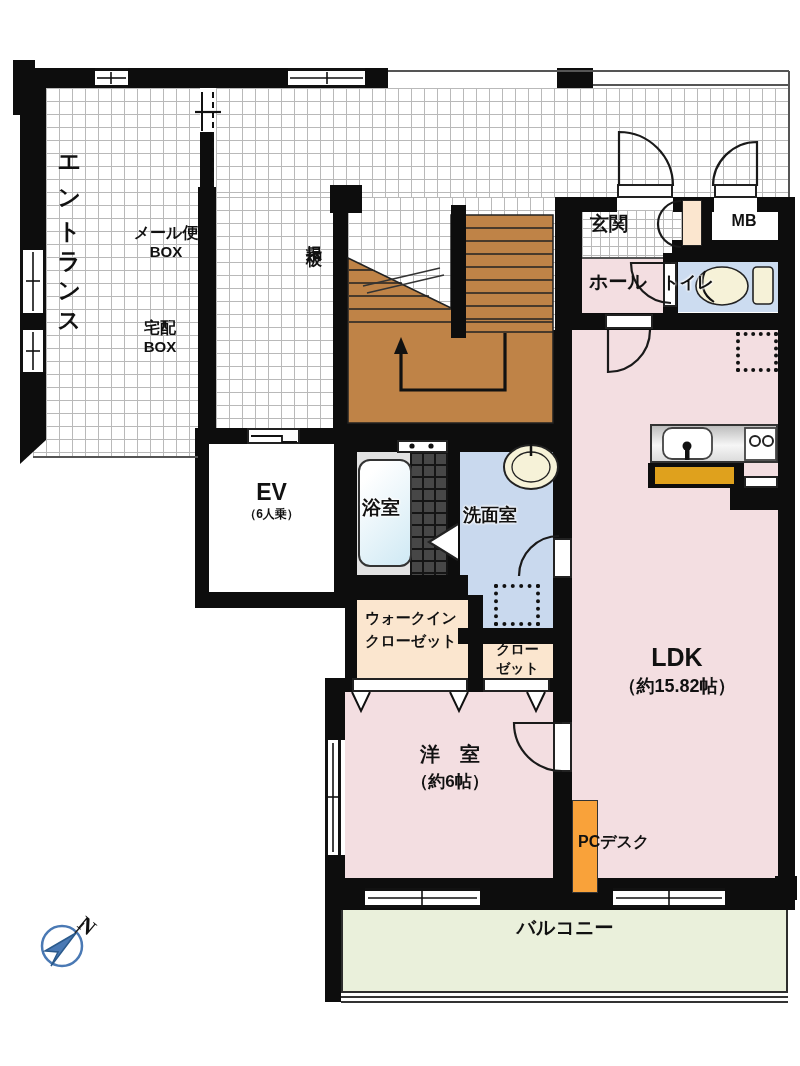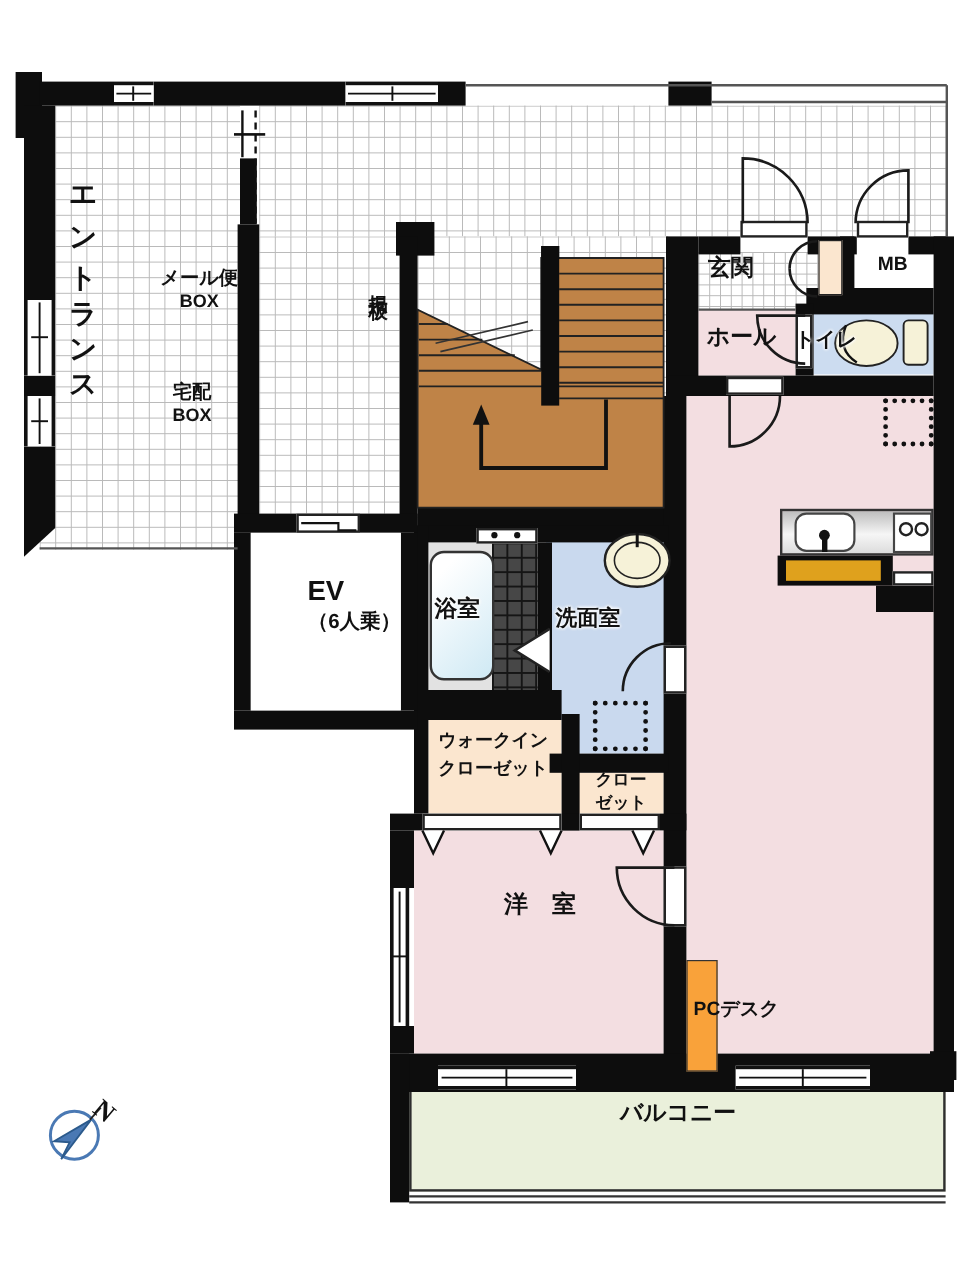--- a/index.html
+++ b/index.html
@@ -264,30 +264,35 @@
     <div>宅配</div>
     <div style="font-size:15px;">BOX</div>
   </div>
   <div class="lbl vtext" style="left:304px;top:232px;font-size:16px;letter-spacing:3px;">掲示板</div>
   <div class="lbl" style="left:590px;top:212px;font-size:19px;">玄関</div>
   <div class="lbl ctr" style="left:710px;top:211px;width:68px;font-size:16px;">MB</div>
   <div class="lbl ctr" style="left:572px;top:270px;width:92px;font-size:19px;">ホール</div>
   <div class="lbl halo" style="left:662px;top:272px;font-size:17px;">トイレ</div>
   <div class="lbl ctr" style="left:209px;top:478px;width:125px;font-size:23px;">
     <div>EV</div>
-    <div style="font-size:17px;text-align:right;">（6人乗）</div>
+    <div style="font-size:12px;">（6人乗）</div>
   </div>
   <div class="lbl halo" style="left:362px;top:496px;font-size:19px;">浴室</div>
   <div class="lbl halo" style="left:463px;top:504px;font-size:18px;">洗面室</div>
   <div class="lbl ctr" style="left:352px;top:607px;width:118px;font-size:15px;line-height:1.5;">
     <div>ウォークイン</div>
     <div>クローゼット</div>
   </div>
   <div class="lbl ctr" style="left:486px;top:640px;width:63px;font-size:14px;line-height:1.35;">
     <div>クロー</div>
     <div>ゼット</div>
   </div>
+  <div class="lbl ctr" style="left:588px;top:642px;width:178px;font-size:25px;">
+    <div>LDK</div>
+    <div style="font-size:18px;margin-top:2px;">（約15.82帖）</div>
+  </div>
   <div class="lbl ctr" style="left:355px;top:742px;width:190px;font-size:20px;">
     <div>洋　室</div>
+    <div style="font-size:17px;margin-top:4px;">（約6帖）</div>
   </div>
   <div class="lbl" style="left:578px;top:832px;font-size:16px;">PCデスク</div>
   <div class="lbl ctr" style="left:490px;top:916px;width:150px;font-size:19px;">バルコニー</div>
 </div>
 
 </body></html>

